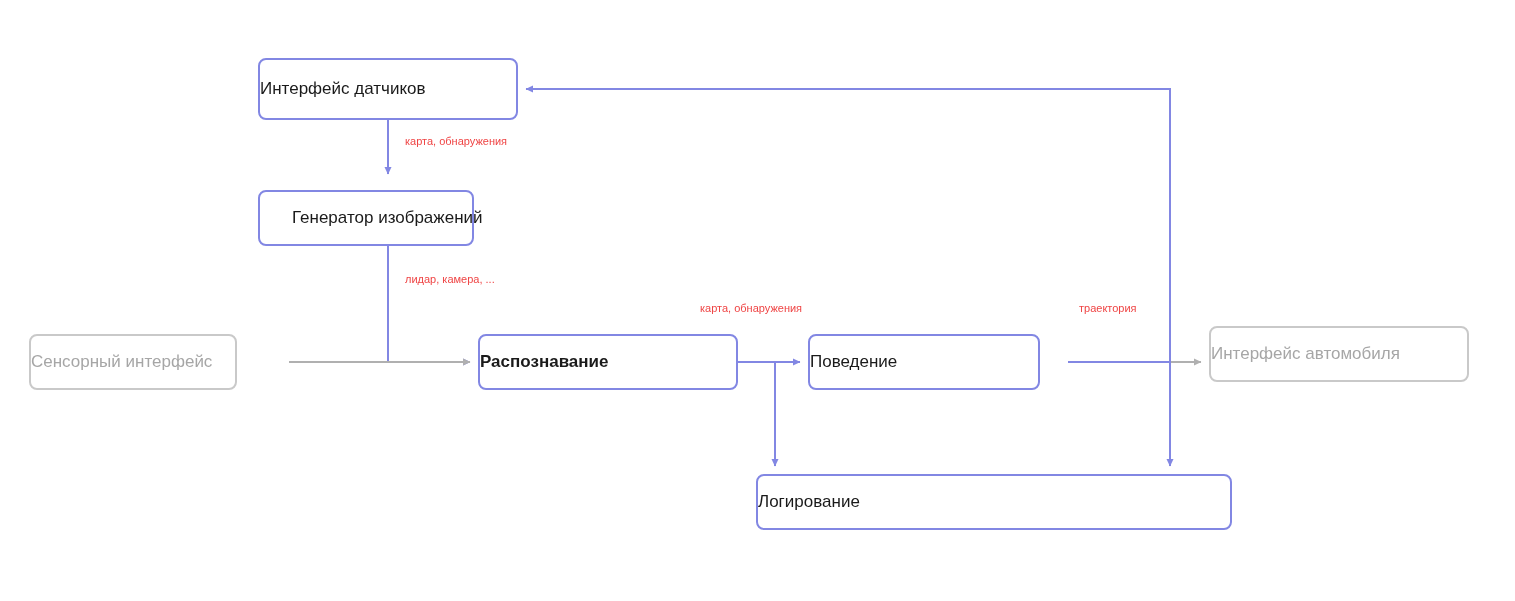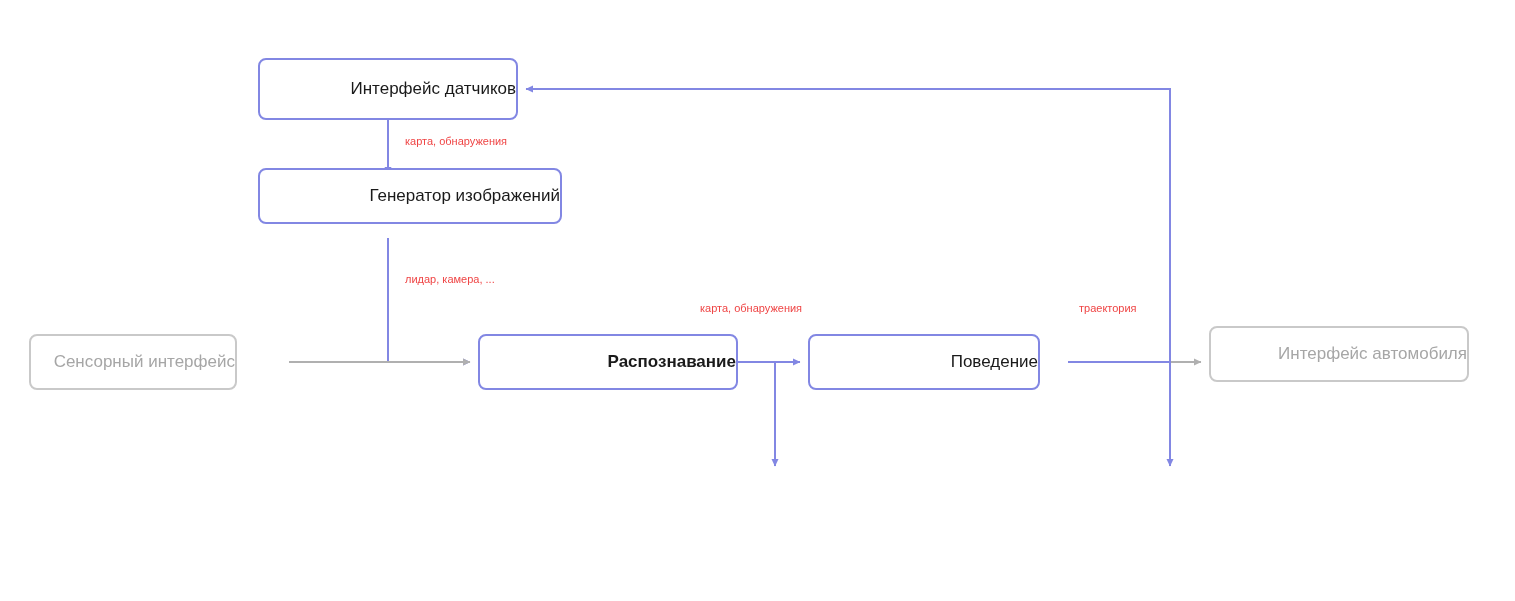--- a/index.html
+++ b/index.html
@@ -23,21 +23,21 @@
     top: 0;
     width: 1515px;
     height: 601px;
   }
   .node {
     position: absolute;
     box-sizing: border-box;
     border-radius: 8px;
     display: flex;
     align-items: center;
-    justify-content: flex-end;
+    justify-content: flex-start;
     background: #ffffff;
     font-size: 17px;
     line-height: 1.2;
     text-align: center;
     white-space: nowrap;
   }
   .node.active {
     border: 2px solid #8287e3;
     color: #1a1a1a;
   }
@@ -85,40 +85,43 @@
       <path d="M1170,362 L1170,466" stroke="#8287e3" marker-end="url(#arrow-active)"></path>
 
       <path d="M1068,362 L1170,362 L1170,89 L526,89" stroke="#8287e3" marker-end="url(#arrow-active)"></path>
     </g>
   </svg>
 
   <div class="node active" style="left:258px; top:58px; width:260px; height:62px;">
     <span>Интерфейс датчиков</span>
   </div>
 
-  <div class="node active" style="left:258px; top:168px; width:304px; height:56px;">
+  <div class="node active" style="left:258px; top:190px; width:216px; height:56px;padding-left:32px;">
     <span>Генератор изображений</span>
   </div>
 
   <div class="node muted" style="left:29px; top:334px; width:208px; height:56px;">
     <span>Сенсорный интерфейс</span>
   </div>
 
   <div class="node active" style="left:478px; top:334px; width:260px; height:56px;font-weight:bold;">
     <span>Распознавание</span>
   </div>
 
   <div class="node active" style="left:808px; top:334px; width:232px; height:56px;">
     <span>Поведение</span>
   </div>
 
   <div class="node muted" style="left:1209px; top:326px; width:260px; height:56px;">
     <span>Интерфейс автомобиля</span>
   </div>
 
+  <div class="node active" style="left:756px; top:474px; width:476px; height:56px;">
+    <span>Логирование</span>
+  </div>
 
   <div class="edge-label" style="left:405px; top:135px;">карта, обнаружения</div>
 
   <div class="edge-label" style="left:405px; top:273px;">лидар, камера, ...</div>
 
   <div class="edge-label" style="left:700px; top:302px;">карта, обнаружения</div>
 
   <div class="edge-label" style="left:1079px; top:302px;">траектория</div>
 
 </div>

